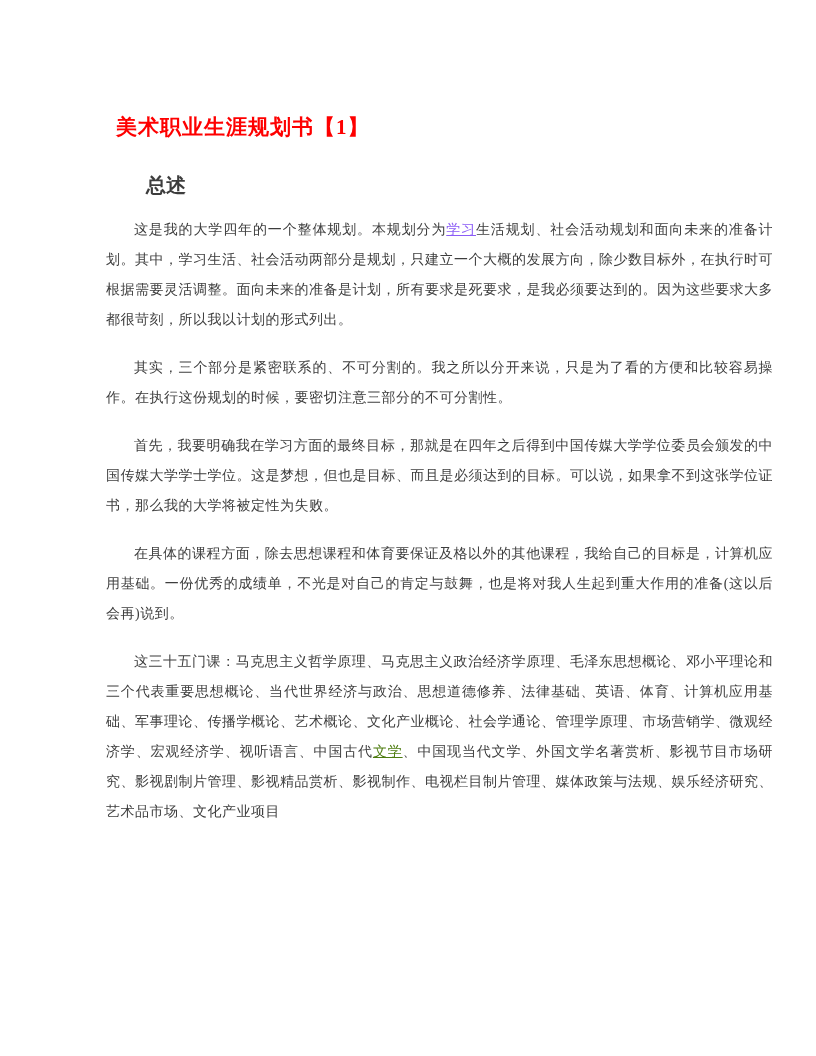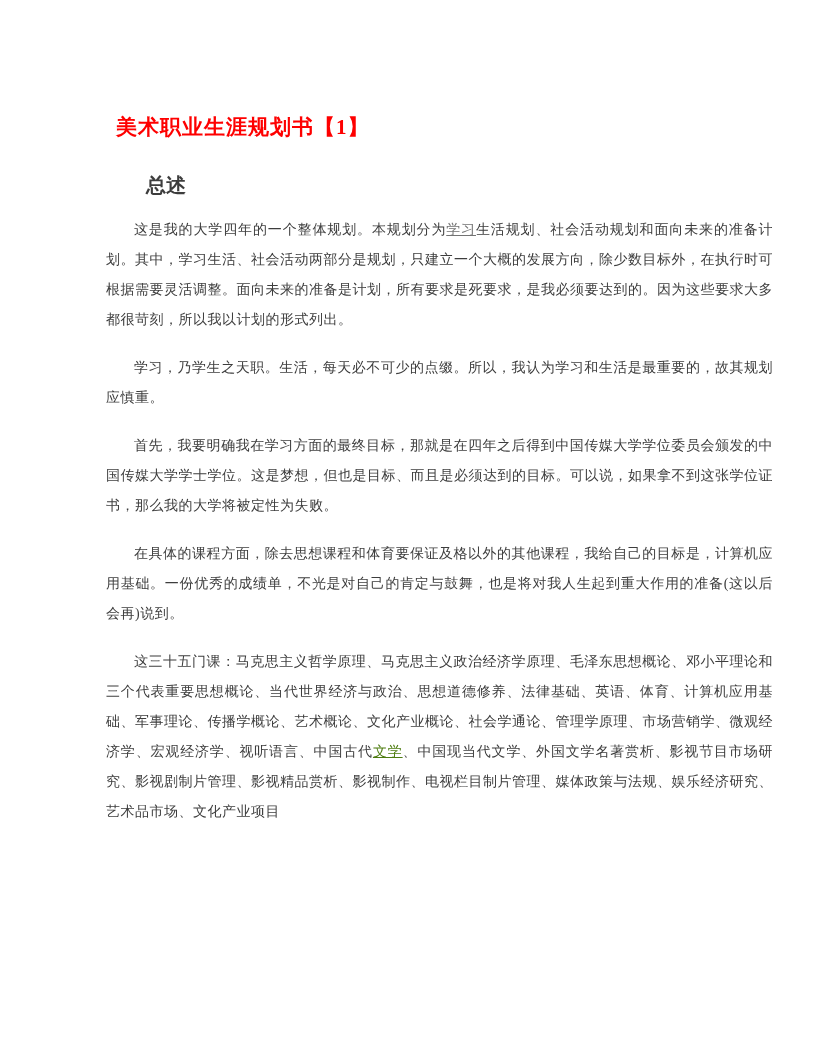--- a/index.html
+++ b/index.html
@@ -44,25 +44,25 @@
 </style>
 </head>
 <body>
 
 <div class="page">
 
   <h1 class="doc-title" style="color: rgb(254, 0, 0);">美术职业生涯规划书【1】</h1>
 
   <h3 class="doc-heading">总述</h3>
 
-  <p class="doc-para"><span>这是我的大学四年的一个整体规划。本规划分为</span><a class="doclink" style="color: #737373;">学习</a><span>生活规划、社会活动规划和面向未来的准备计划。其中，学习生活、社会活动两部分是规划，只建立一个大概的发展方向，除少数目标外，在执行时可根据需要灵活调整。面向未来的准备是计划，所有要求是死要求，是我必须要达到的。因为这些要求大多都很苛刻，所以我以计划的形式列出。</span></p>
+  <p class="doc-para"><span>这是我的大学四年的一个整体规划。本规划分为</span><a class="doclink" style="color: #8b5cf6;">学习</a><span>生活规划、社会活动规划和面向未来的准备计划。其中，学习生活、社会活动两部分是规划，只建立一个大概的发展方向，除少数目标外，在执行时可根据需要灵活调整。面向未来的准备是计划，所有要求是死要求，是我必须要达到的。因为这些要求大多都很苛刻，所以我以计划的形式列出。</span></p>
+
+  <p class="doc-para">其实，三个部分是紧密联系的、不可分割的。我之所以分开来说，只是为了看的方便和比较容易操作。在执行这份规划的时候，要密切注意三部分的不可分割性。</p>
 
 
-
-  <p class="doc-para">学习，乃学生之天职。生活，每天必不可少的点缀。所以，我认为学习和生活是最重要的，故其规划应慎重。</p>
 
   <p class="doc-para">首先，我要明确我在学习方面的最终目标，那就是在四年之后得到中国传媒大学学位委员会颁发的中国传媒大学学士学位。这是梦想，但也是目标、而且是必须达到的目标。可以说，如果拿不到这张学位证书，那么我的大学将被定性为失败。</p>
 
   <p class="doc-para">在具体的课程方面，除去思想课程和体育要保证及格以外的其他课程，我给自己的目标是，计算机应用基础。一份优秀的成绩单，不光是对自己的肯定与鼓舞，也是将对我人生起到重大作用的准备(这以后会再)说到。</p>
 
   <p class="doc-para"><span>这三十五门课：马克思主义哲学原理、马克思主义政治经济学原理、毛泽东思想概论、邓小平理论和三个代表重要思想概论、当代世界经济与政治、思想道德修养、法律基础、英语、体育、计算机应用基础、军事理论、传播学概论、艺术概论、文化产业概论、社会学通论、管理学原理、市场营销学、微观经济学、宏观经济学、视听语言、中国古代</span><a class="doclink" style="color: #4d7c0f;">文学</a><span>、中国现当代文学、外国文学名著赏析、影视节目市场研究、影视剧制片管理、影视精品赏析、影视制作、电视栏目制片管理、媒体政策与法规、娱乐经济研究、艺术品市场、文化产业项目</span></p>
 
 </div>
 
 </body></html>

